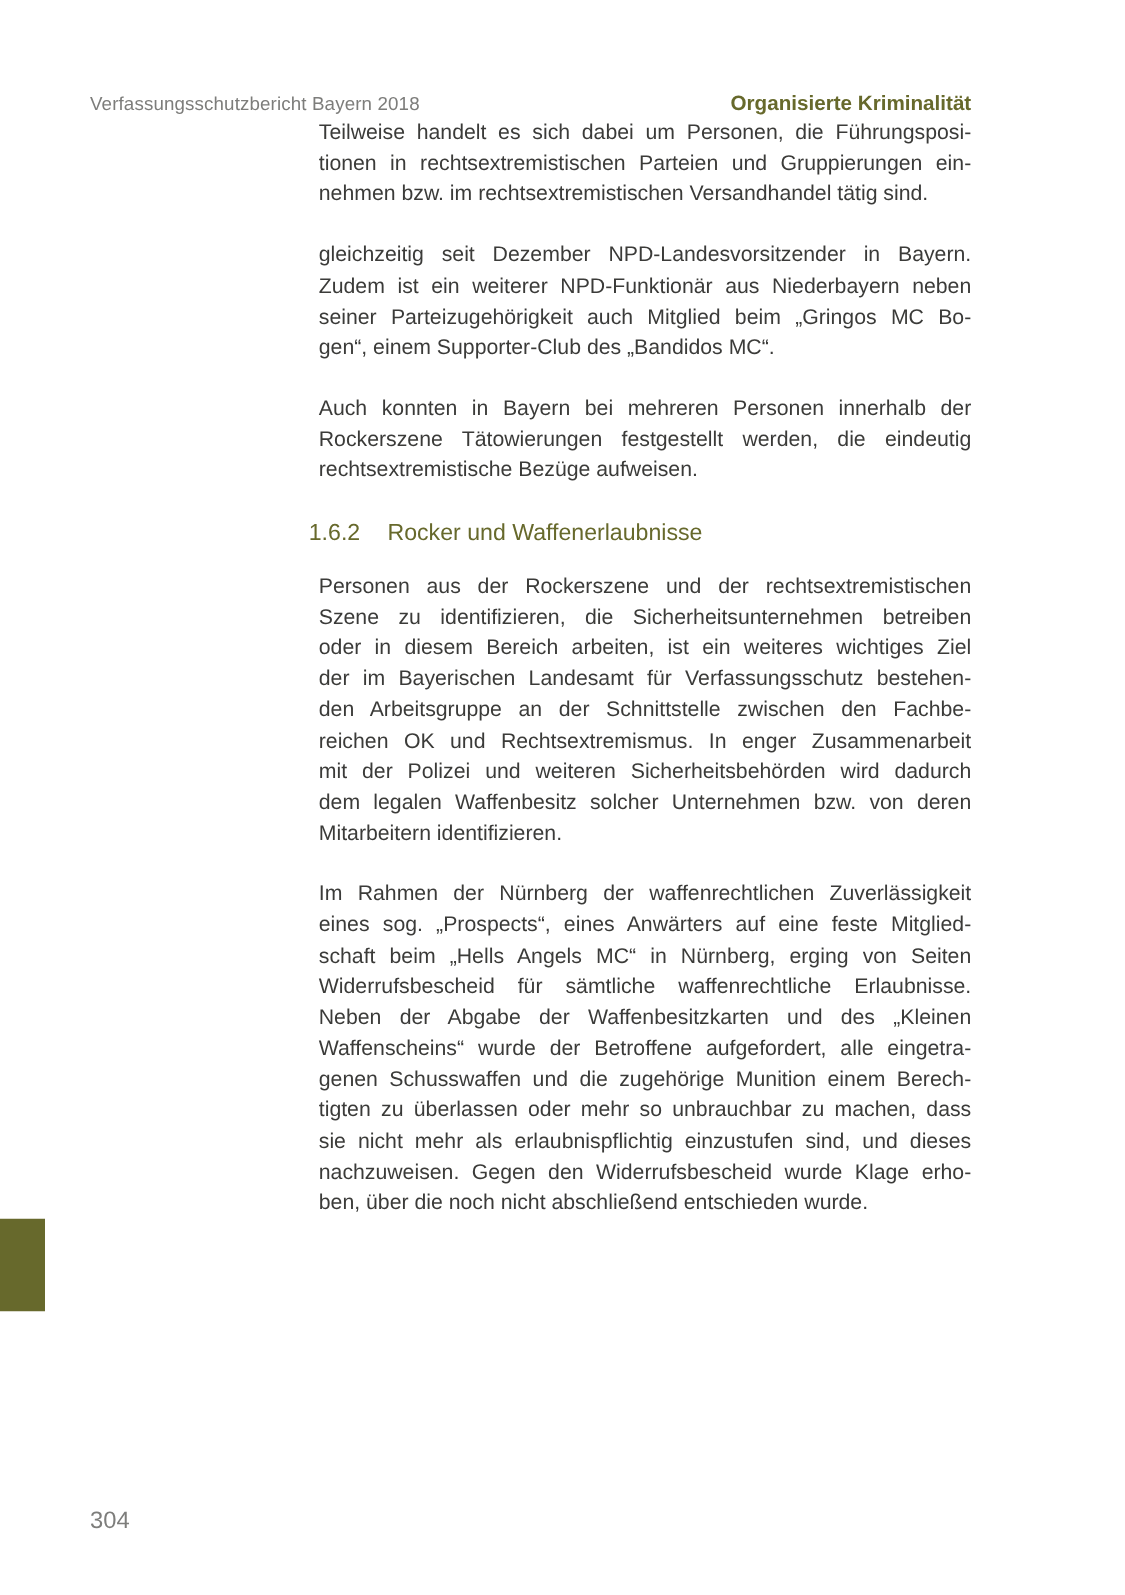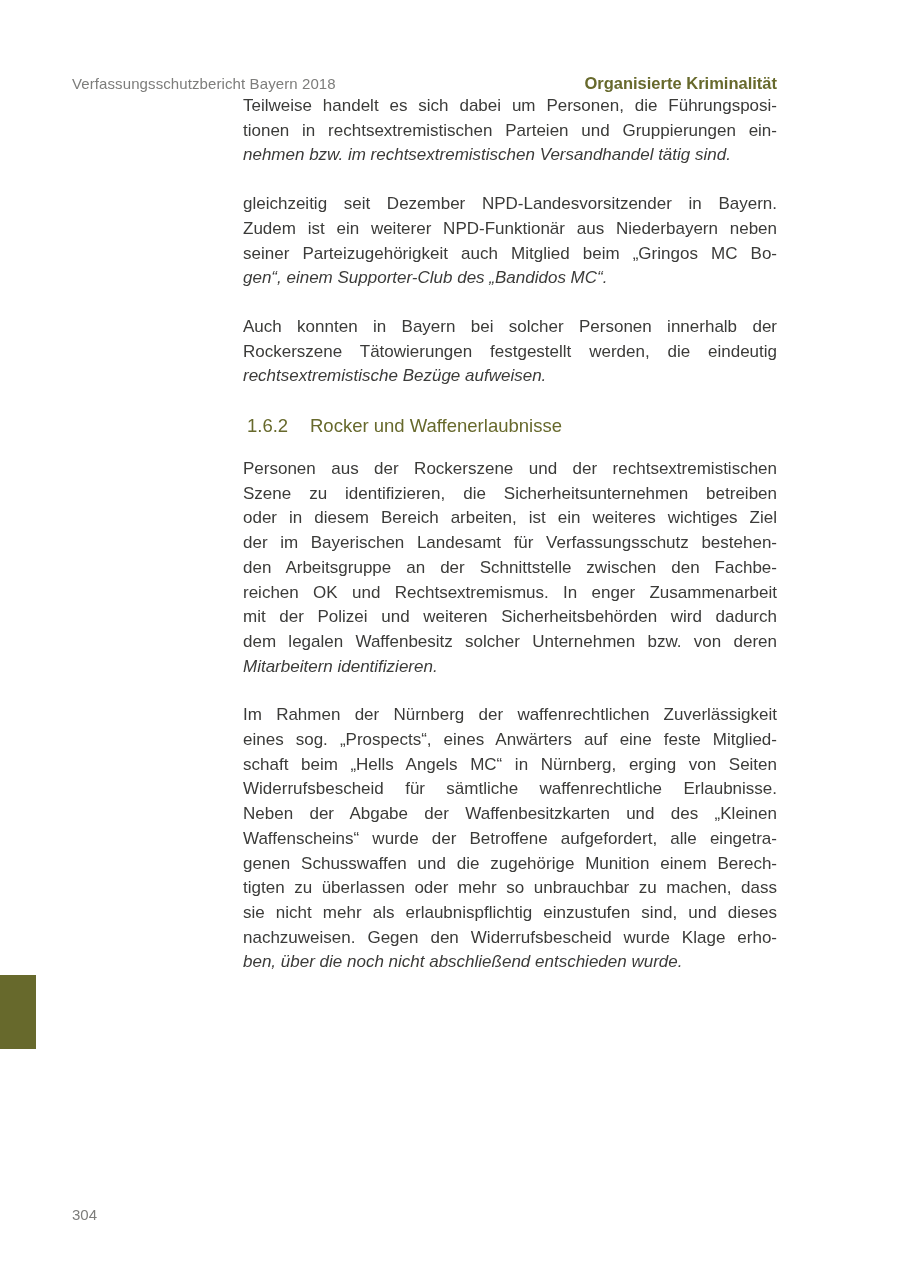--- a/index.html
+++ b/index.html
@@ -39,30 +39,29 @@
   }
   .body-column {
     position: absolute;
     top: 94px;
     left: 243px;
     width: 534px;
     font-size: 17px;
     line-height: 24.7px;
   }
   .para {
-    margin: 0 0 24px 0;
+    margin: 0 0 24px 12px;
   }
   .line {
     text-align: justify;
     text-align-last: justify;
     white-space: nowrap;
   }
   .line.last {
     text-align-last: left;
-    font-style: italic;
   }
   .section-heading {
     margin: 14px 0 18px 4px;
     font-size: 18.5px;
     font-weight: normal;
     color: #67692c;
     line-height: 26px;
   }
   .heading-number {
     display: inline-block;
@@ -73,21 +72,21 @@
     left: 0;
     top: 975px;
     width: 36px;
     height: 74px;
     background: #67692c;
   }
   .page-number {
     position: absolute;
     left: 72px;
     top: 1206px;
-    font-size: 15px;
+    font-size: 19px;
     color: #7d7d7b;
   }
 </style>
 </head>
 <body>
 
 <div class="page">
 
   <div class="page-header">
     <span class="header-left">Verfassungsschutzbericht Bayern 2018</span>
@@ -100,21 +99,21 @@
         <div class="line">tionen in rechtsextremistischen Parteien und Gruppierungen ein-</div>
         <div class="line last">nehmen bzw. im rechtsextremistischen Versandhandel tätig sind.</div>
       </div>
       <div class="para">
         <div class="line">gleichzeitig seit Dezember NPD-Landesvorsitzender in Bayern.</div>
         <div class="line">Zudem ist ein weiterer NPD-Funktionär aus Niederbayern neben</div>
         <div class="line">seiner Parteizugehörigkeit auch Mitglied beim „Gringos MC Bo-</div>
         <div class="line last">gen“, einem Supporter-Club des „Bandidos MC“.</div>
       </div>
       <div class="para">
-        <div class="line">Auch konnten in Bayern bei solcher Personen innerhalb der</div>
+        <div class="line">Auch konnten in Bayern bei mehreren Personen innerhalb der</div>
         <div class="line">Rockerszene Tätowierungen festgestellt werden, die eindeutig</div>
         <div class="line last">rechtsextremistische Bezüge aufweisen.</div>
       </div>
       <h2 class="section-heading"><span class="heading-number">1.6.2</span><span>Rocker und Waffenerlaubnisse</span></h2>
       <div class="para">
         <div class="line">Personen aus der Rockerszene und der rechtsextremistischen</div>
         <div class="line">Szene zu identifizieren, die Sicherheitsunternehmen betreiben</div>
         <div class="line">oder in diesem Bereich arbeiten, ist ein weiteres wichtiges Ziel</div>
         <div class="line">der im Bayerischen Landesamt für Verfassungsschutz bestehen-</div>
         <div class="line">den Arbeitsgruppe an der Schnittstelle zwischen den Fachbe-</div>

